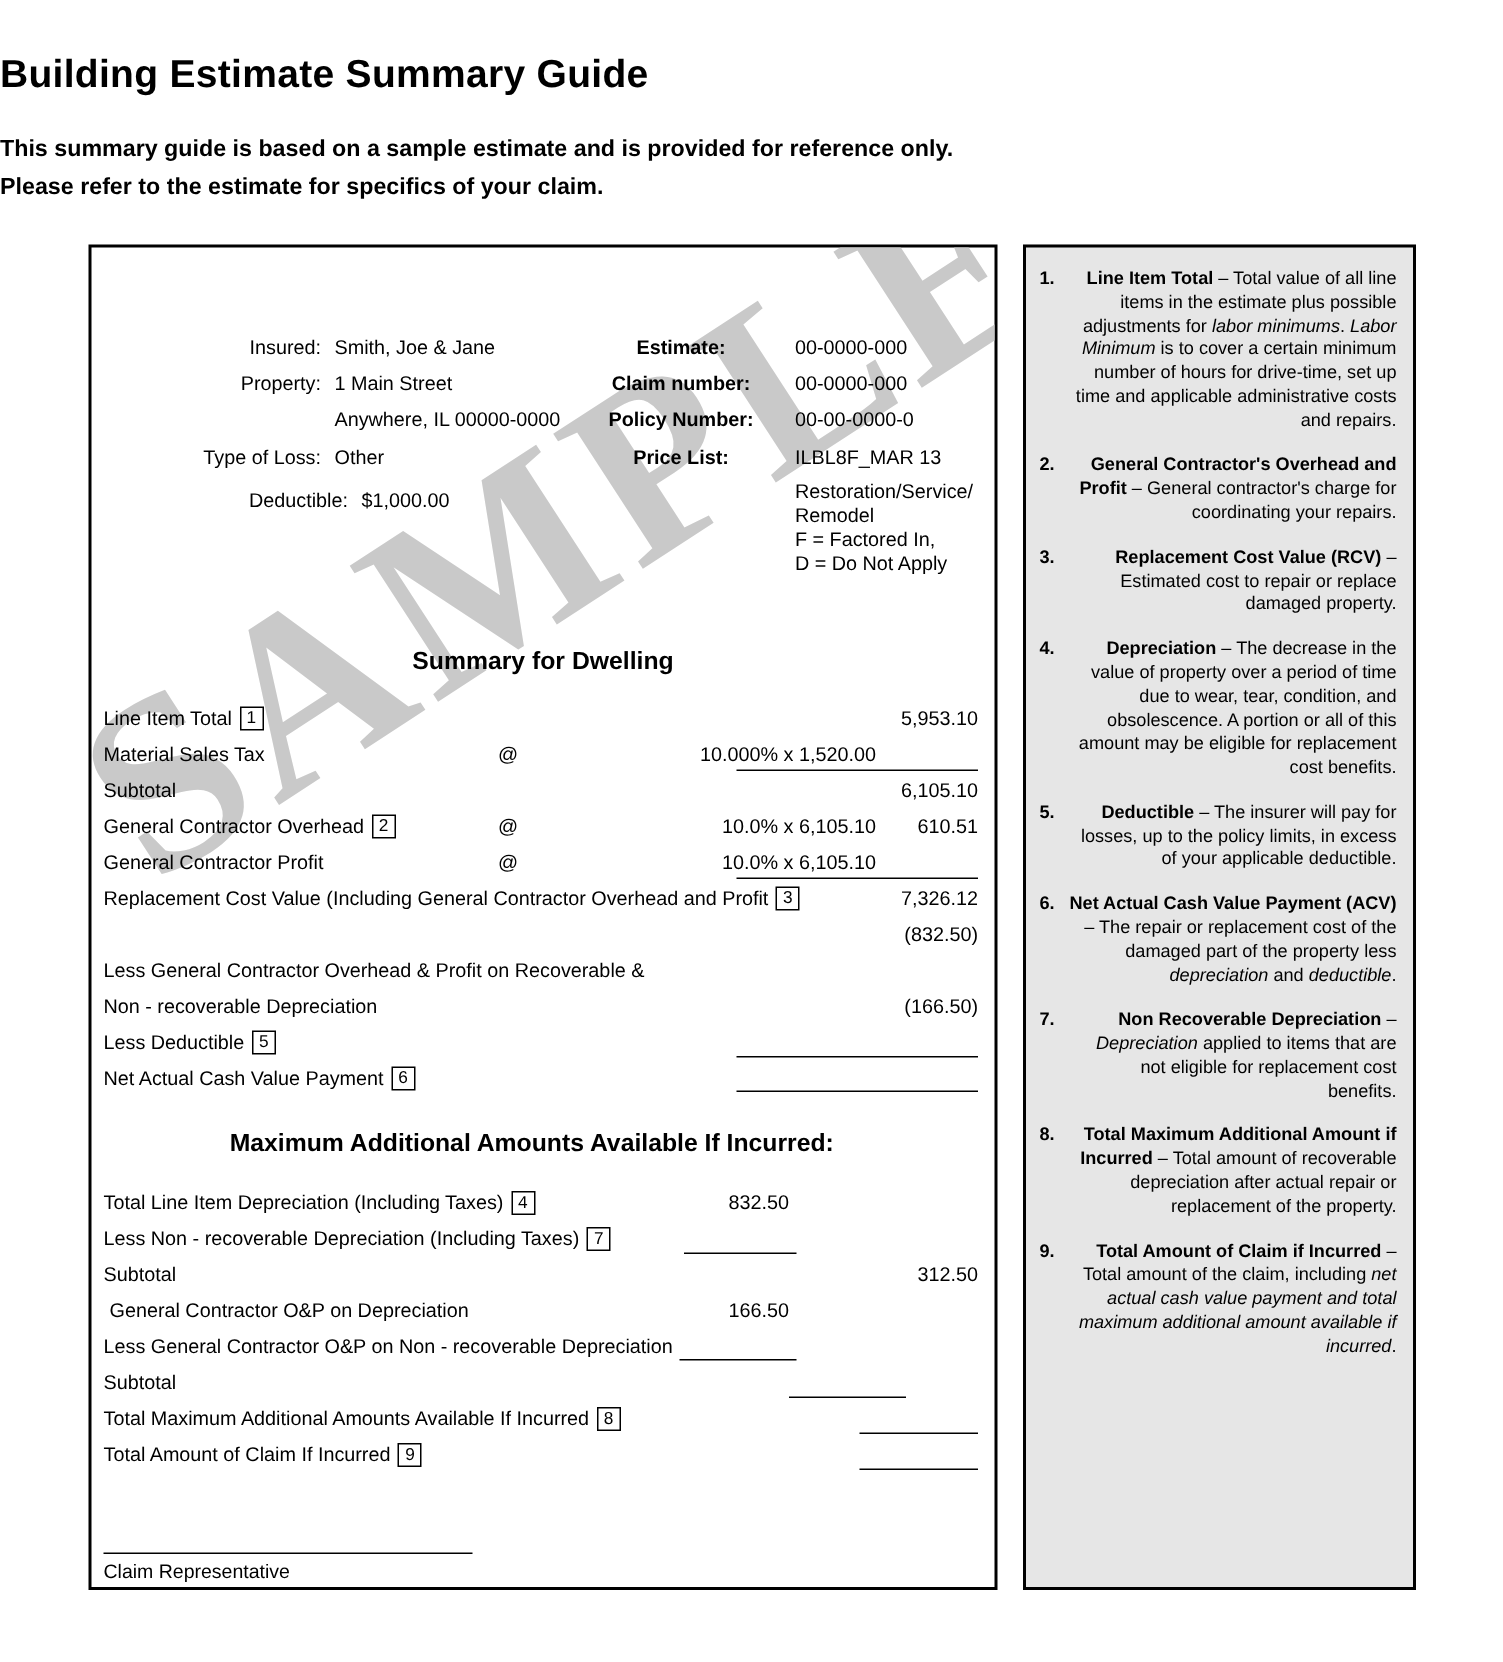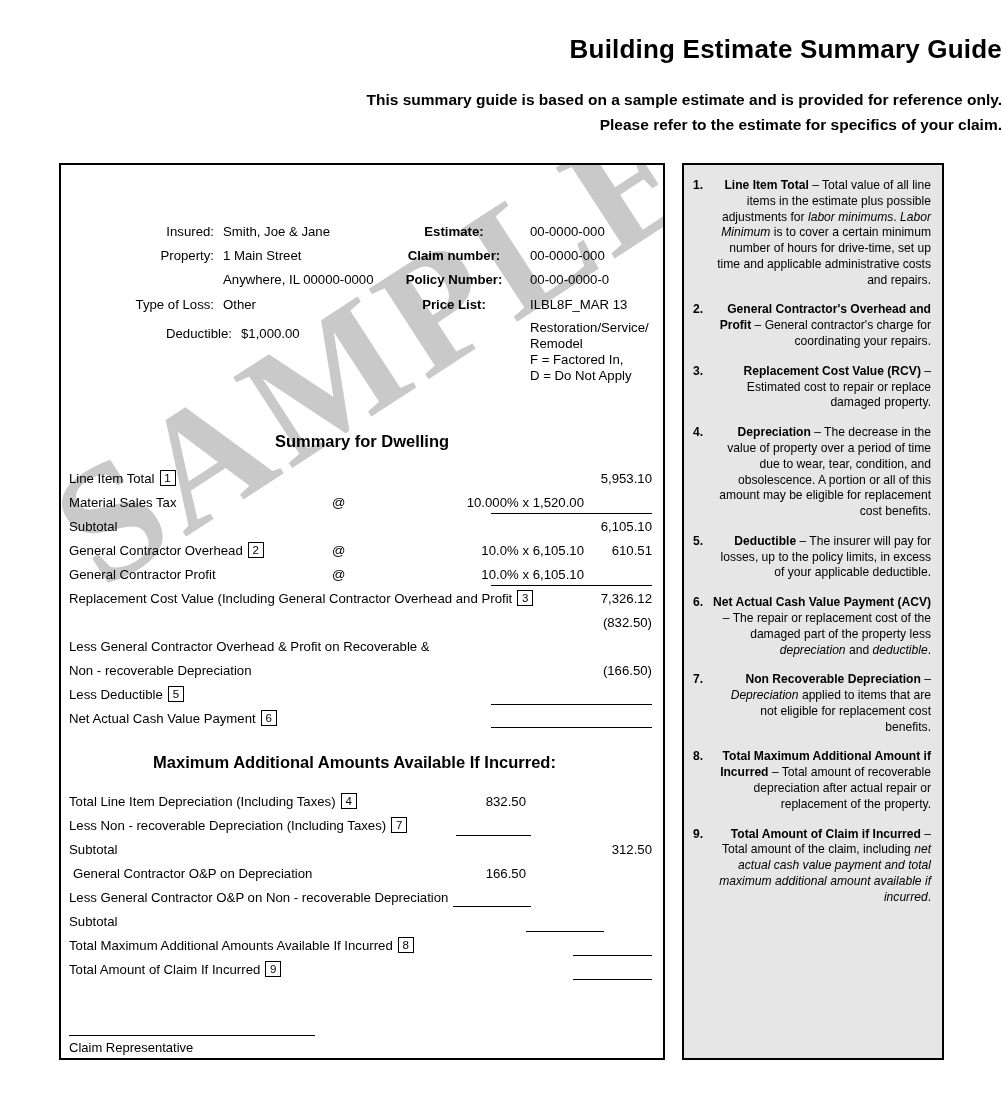--- a/index.html
+++ b/index.html
@@ -10,21 +10,21 @@
   body {
     width: 1002px;
     height: 1108px;
     font-family: "Liberation Sans", sans-serif;
     color: #000000;
     position: relative;
     overflow: hidden;
   }
 
   
-  .title-block { text-align: right; padding-top: 34px; padding-left: 16px; }
+  .title-block { text-align: left; padding-top: 34px; }
   .doc-title {
     font-size: 26px;
     font-weight: bold;
     letter-spacing: 0.2px;
     margin: 0 0 26px 0;
   }
   .doc-sub {
     font-size: 15.5px;
     font-weight: bold;
     margin: 0 0 7px 0;

